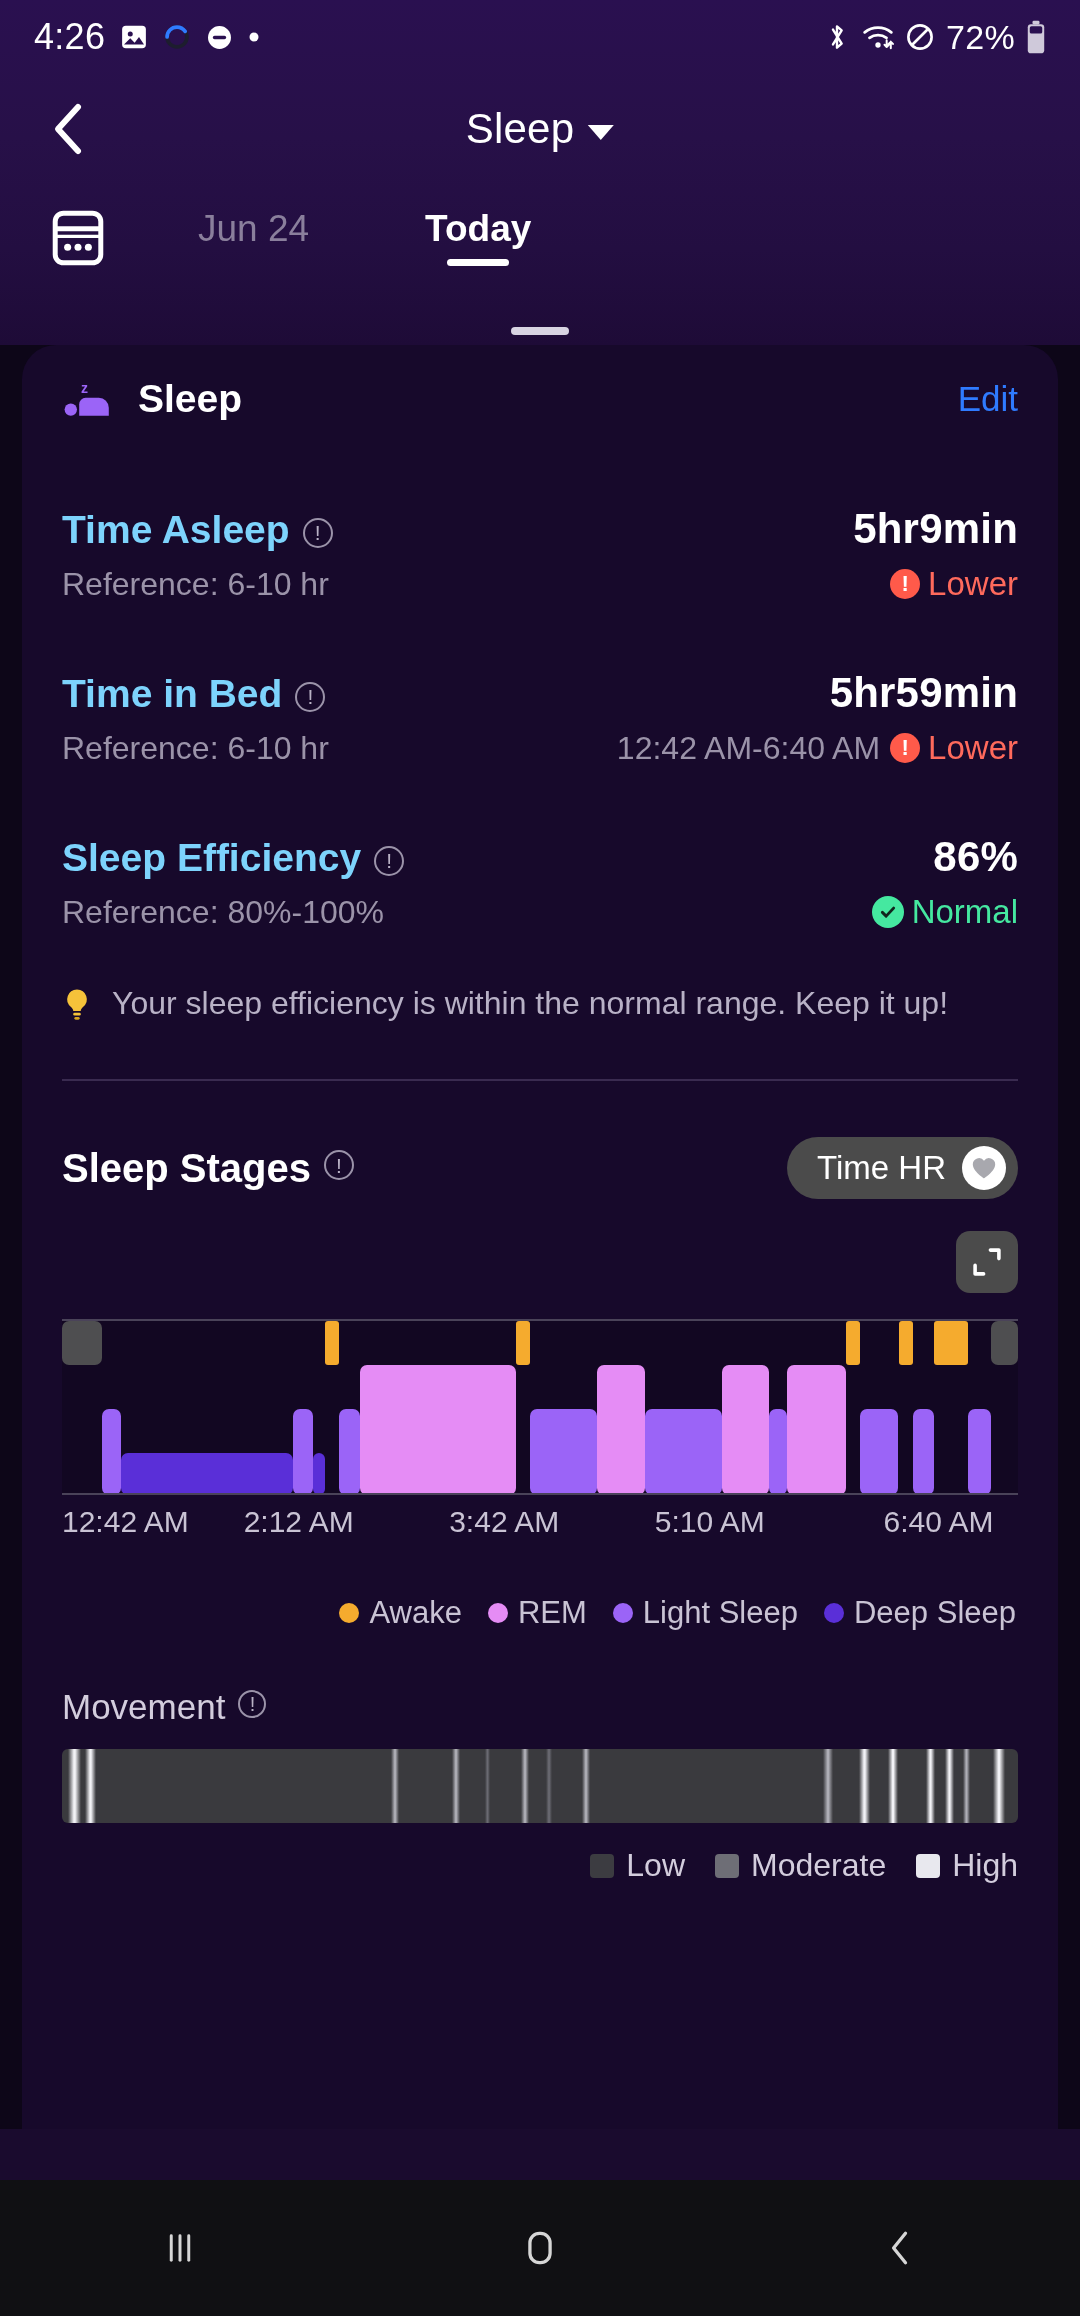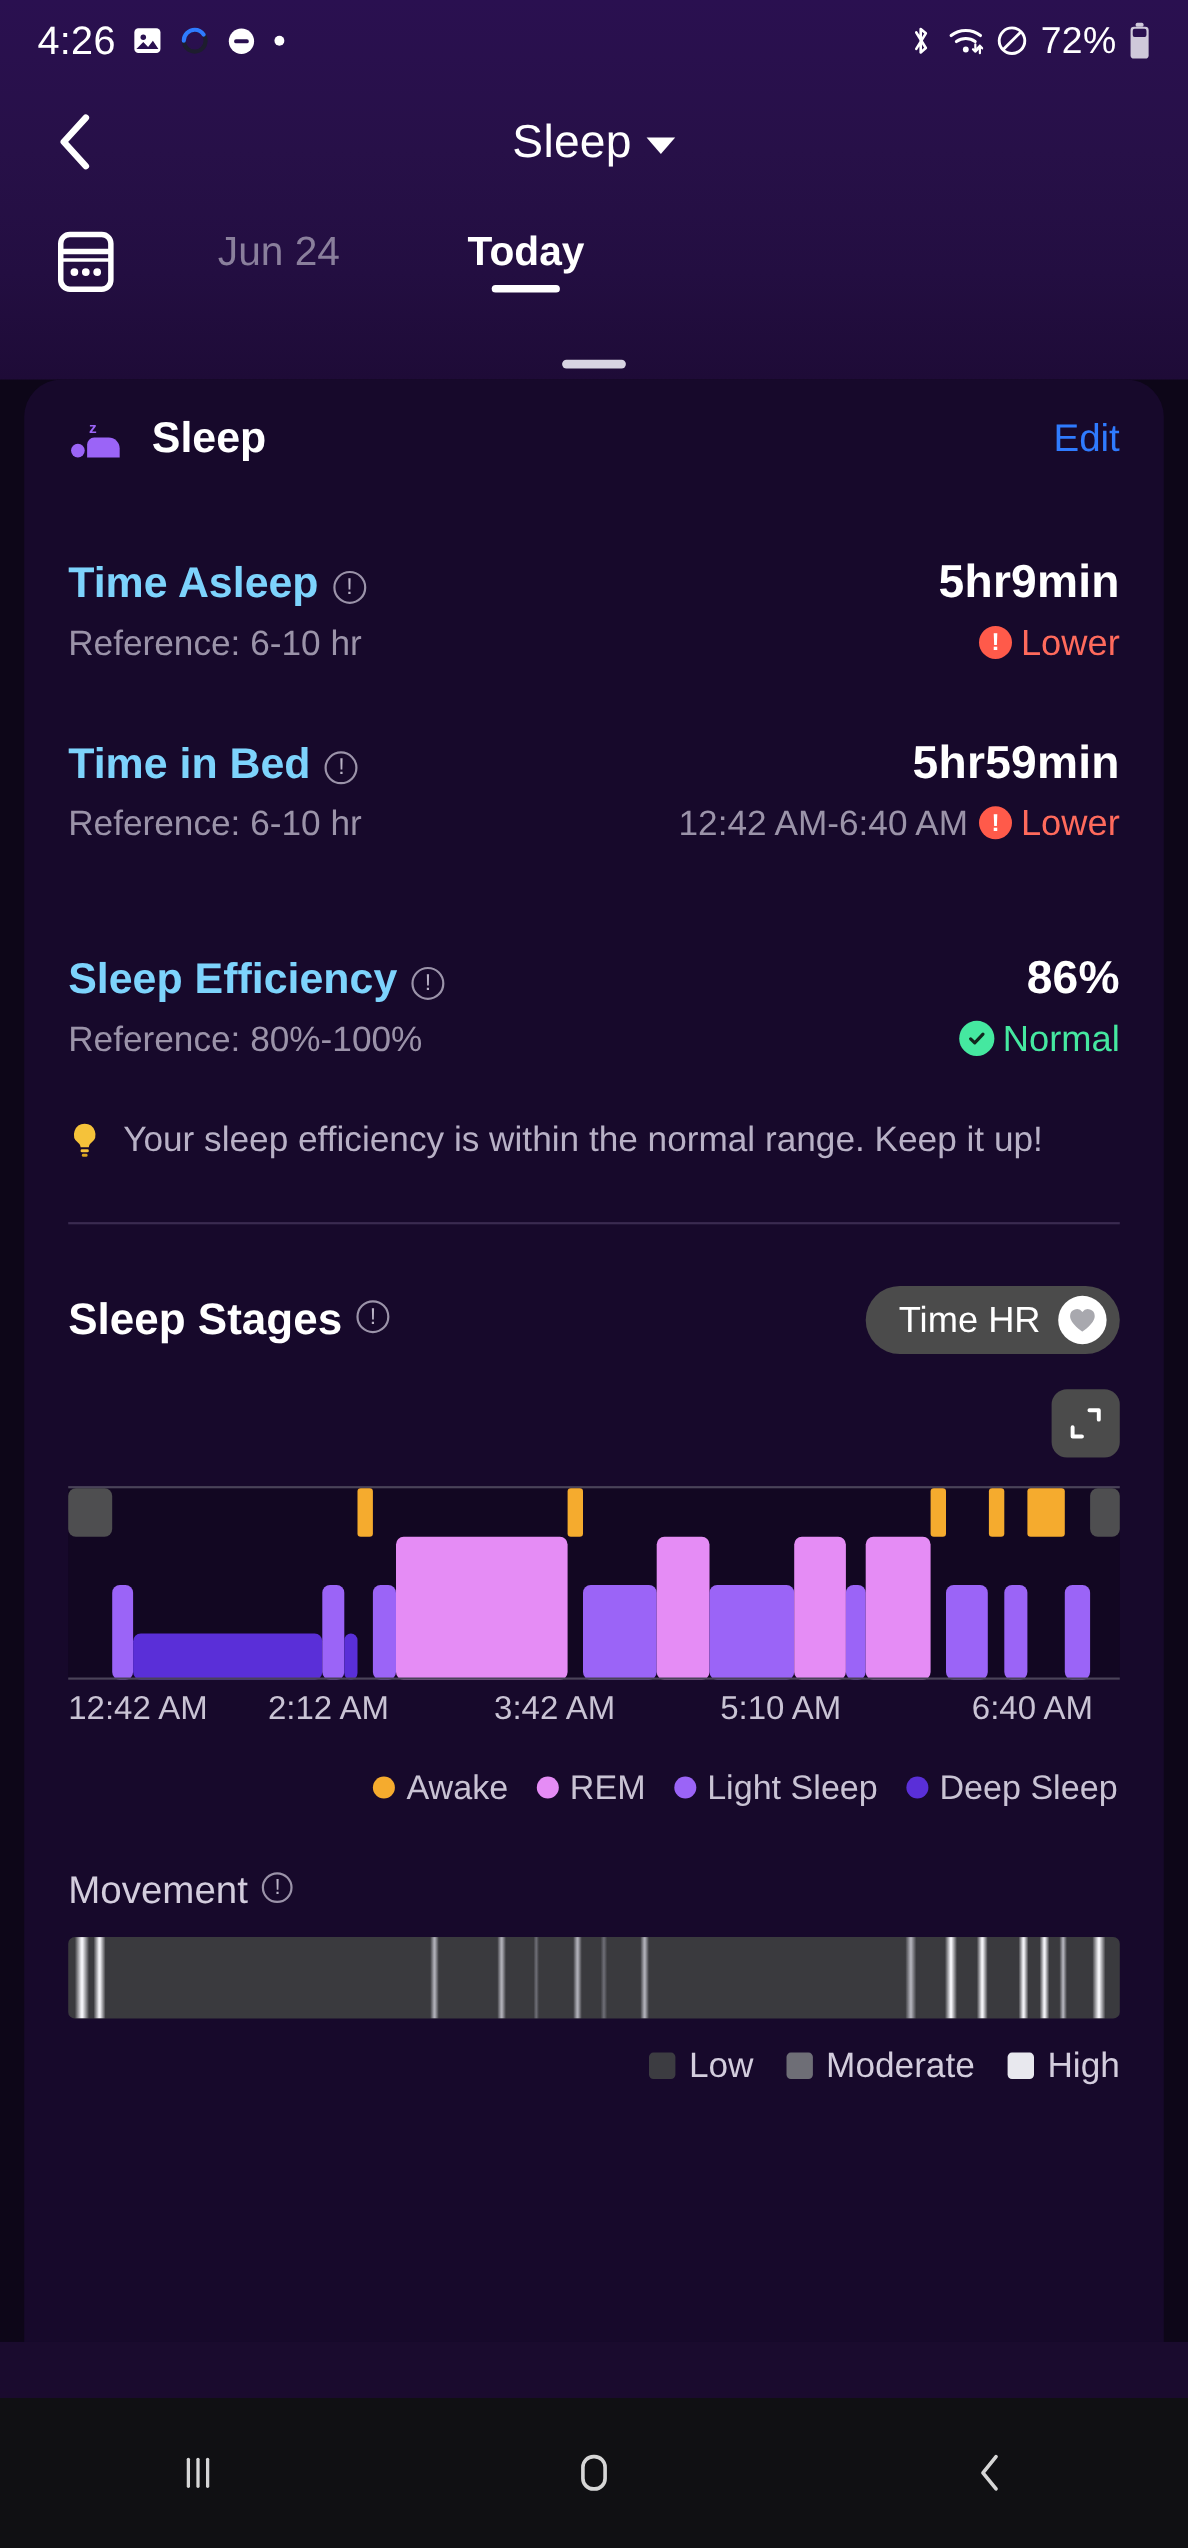--- a/index.html
+++ b/index.html
@@ -142,21 +142,21 @@
   .hypno-wrap{ position:relative; margin-top:26px; }
   .hypno{
     position:relative; width:956px; height:176px;
     background:#120722;
   }
   .hypno .gridline{ position:absolute; left:0; width:100%; height:2px; background:#4a4359; }
   .seg{ position:absolute; border-radius:7px; }
   .axis{ position:relative; width:956px; height:56px; margin-top:10px; }
   .axis-tick{ position:absolute; font-size:30px; color:#c9c3d4; top:0; white-space:nowrap;}
   .legend{ display:flex; justify-content:flex-end; align-items:center; gap:26px; margin-top:14px; padding-right:2px;}
-  .legend-item{ display:flex; align-items:center; gap:10px; font-size:31px; color:#c9c3d4; }
+  .legend-item{ display:flex; align-items:center; gap:10px; font-size:31px; color:#c9c3d4;margin-top:20px; }
   .legend-dot{ width:20px;height:20px;border-radius:50%; }
 
   
   .move-head{ display:flex; align-items:center; margin-top:56px; }
   .move-title{ font-size:35px; color:#d3cddd; font-weight:400; }
   .move-bar{
     position:relative; width:956px; height:74px; margin-top:22px;
     background:#3a3a3e; border-radius:6px; overflow:hidden;
   }
   .move-spike{ position:absolute; top:0; height:100%; }
@@ -315,21 +315,21 @@
       <span class="m-sub">
         <span class="m-range">12:42 AM-6:40 AM</span>
         <span class="status lower">
           <span class="badge-warn">!</span>
           <span>Lower</span>
         </span>
       </span>
     </div>
   </div>
 
-  <div class="metric" style="margin-top:98px">
+  <div class="metric" style="margin-top:66px">
     <div class="m-top">
       <span class="m-label">Sleep Efficiency</span>
       <span class="info-i">!</span>
       <span class="m-value">86%</span>
     </div>
     <div class="m-bot">
       <span class="m-ref">Reference: 80%-100%</span>
       <span class="m-sub">
         <span class="status normal">
           <span class="badge-ok">

